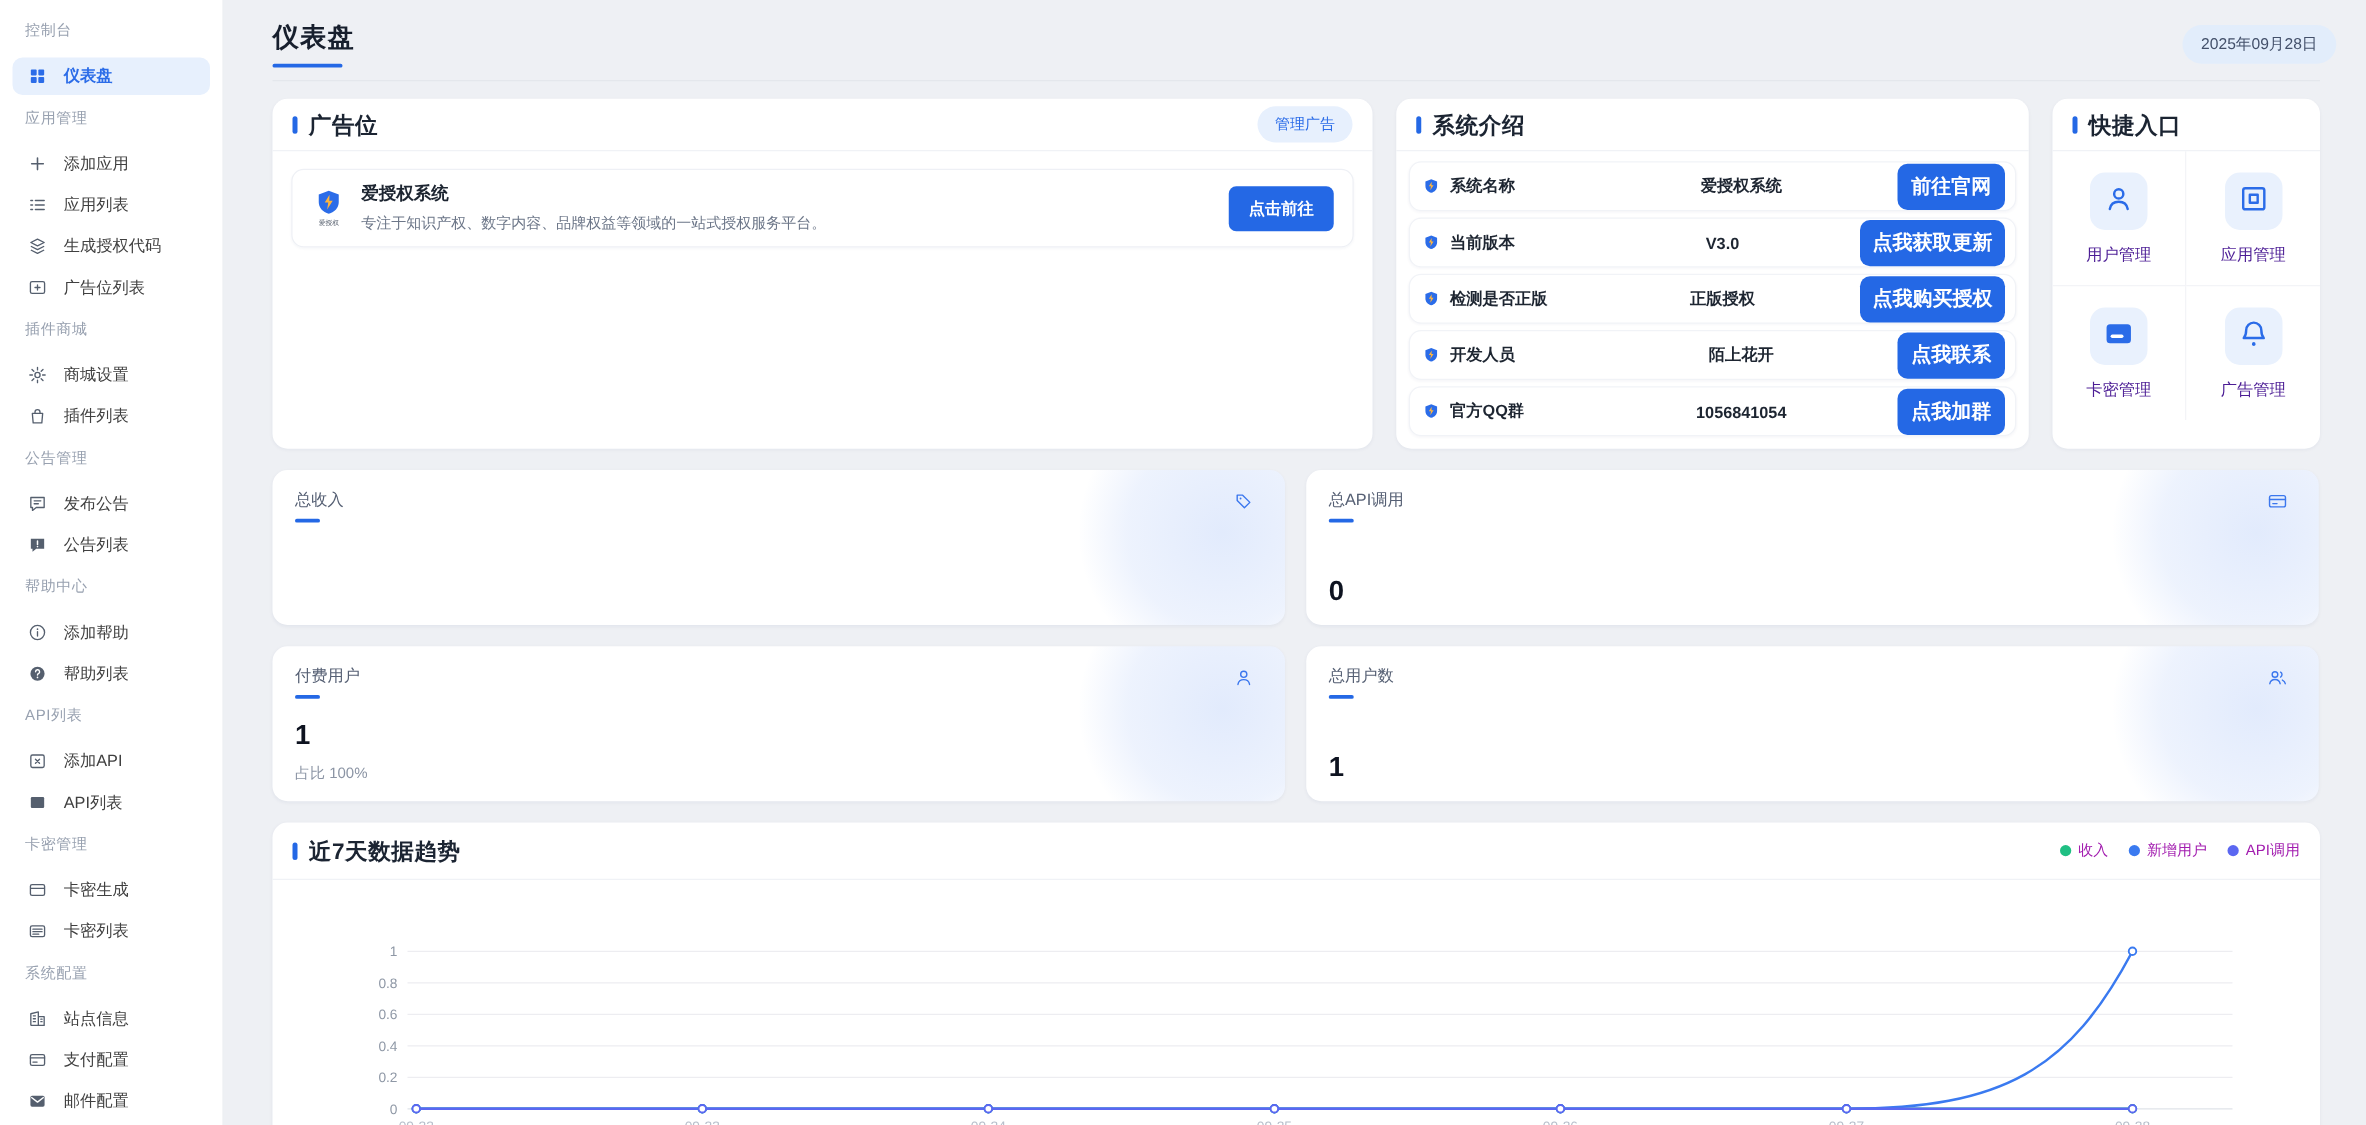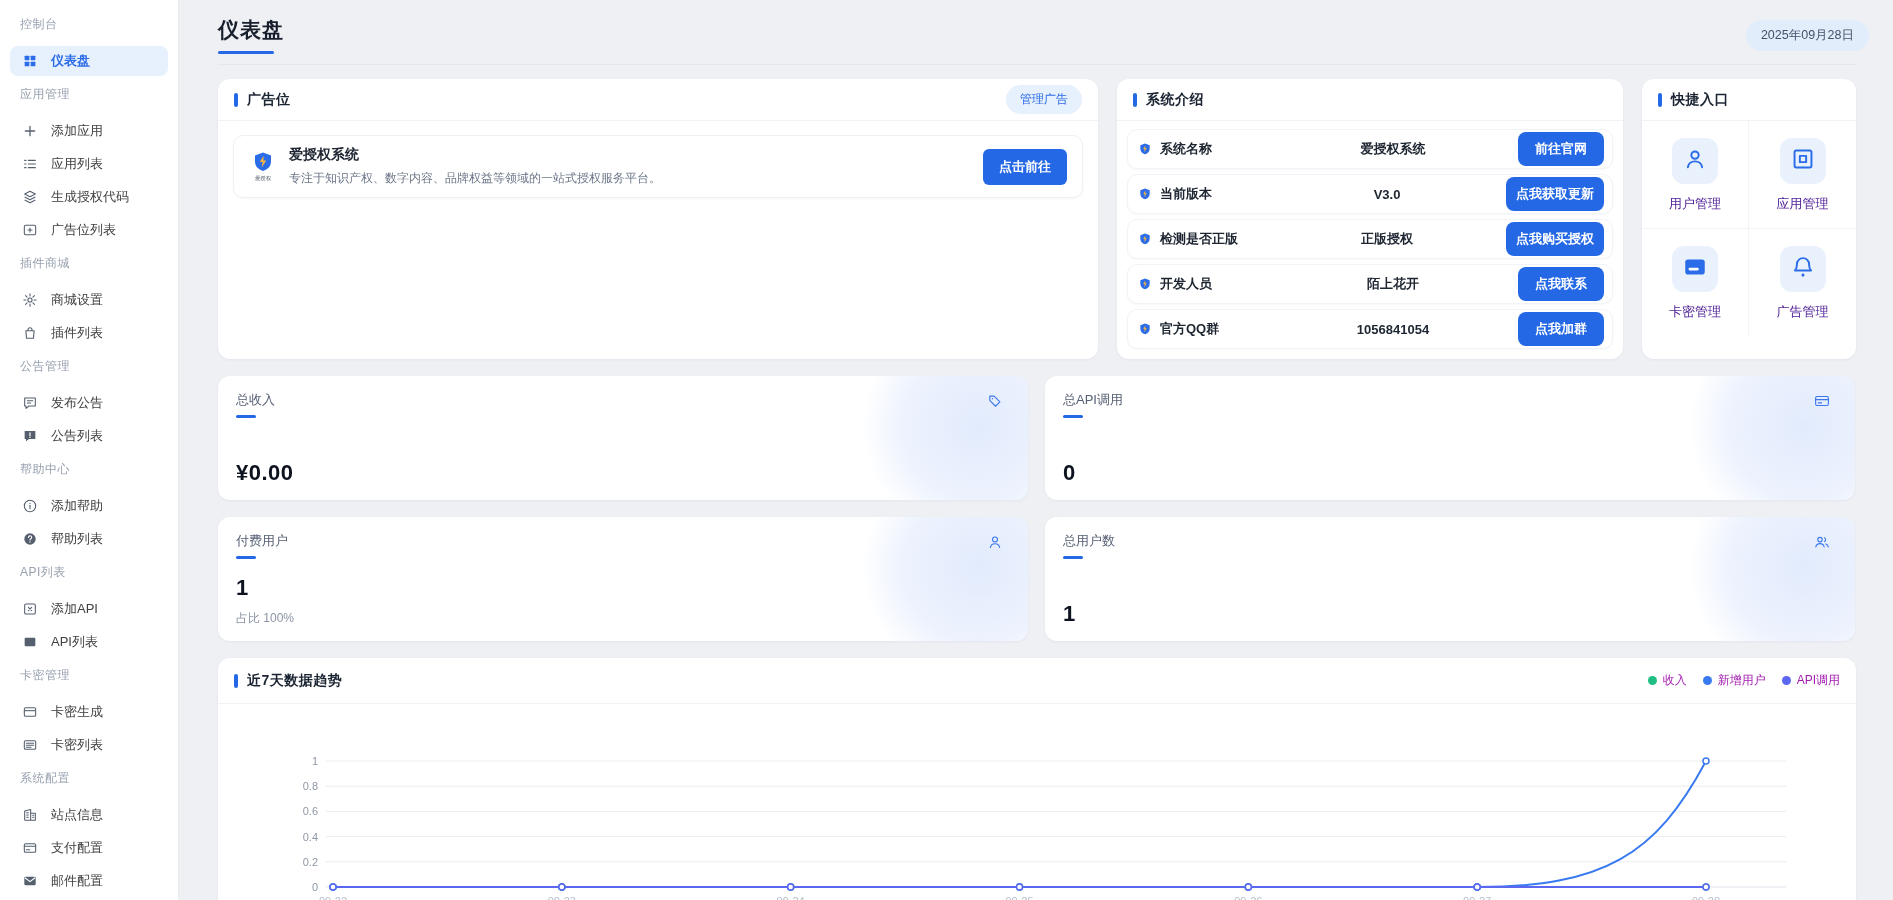--- a/index.html
+++ b/index.html
@@ -32,21 +32,21 @@
     position:absolute; top:20px; right:25px; background:#e2edfb; color:#43506a;
     font-size:12.5px; padding:7px 15px; border-radius:999px;
   }
   
   .card { background:#fff; border-radius:12px; box-shadow:0 1px 3px rgba(25,45,90,.05); position:relative; }
   .card-header {
     display:flex; align-items:center; padding:0 16px; height:42px;
     border-bottom:1px solid #f0f2f6;
   }
   .blue-bar { width:4px; height:14px; background:#2468e5; border-radius:2px; margin-right:9px; flex:none; }
-  .card-title { font-size:14px; font-weight:bold; color:#1b2432; letter-spacing:.5px; }
+  .card-title { font-size:18px; font-weight:bold; color:#1b2432; letter-spacing:.5px; }
   
   .row1 { display:grid; grid-template-columns:880px 506px 214px; gap:19px 19px; margin-top:14px; }
   .row1 .card { height:280px; }
   .pill-btn {
     margin-left:auto; background:#e7f0fd; color:#2b6ce8; font-size:12px;
     padding:6px 14px; border-radius:999px; border:none; cursor:pointer;
   }
   .ad-body { padding:14px 15px; }
   .ad-item {
     border:1px solid #eef0f5; border-radius:10px; box-shadow:0 1px 2px rgba(25,45,90,.04);
@@ -67,21 +67,21 @@
   .sys-row {
     display:flex; align-items:center; border:1px solid #f1f3f7; border-radius:10px;
     padding:4px 8px 4px 10px; margin-bottom:5px; height:40px; background:#fff;
     box-shadow:0 1px 2px rgba(25,45,90,.03);
   }
   .sys-ic { width:14px; height:15px; margin-right:8px; flex:none; }
   .sys-label { font-size:13px; font-weight:bold; color:#1d2531; width:108px; }
   .sys-value { flex:1; text-align:center; font-size:13px; font-weight:bold; color:#1d2531; }
   .sys-btn {
     background:#2468e5; color:#fff; border:none; border-radius:8px; cursor:pointer;
-    font-size:13px; font-weight:bold; padding:8px 10px; min-width:86px; flex:none;
+    font-size:16px; font-weight:bold; padding:8px 10px; min-width:86px; flex:none;
   }
   
   .quick-grid { display:grid; grid-template-columns:1fr 1fr; }
   .quick-cell {
     display:flex; flex-direction:column; align-items:center; justify-content:center;
     padding:17px 6px 15px; cursor:pointer;
   }
   .quick-cell:nth-child(odd) { border-right:1px solid #f3f4f7; }
   .quick-cell:nth-child(-n+2) { border-bottom:1px solid #f3f4f7; }
   .quick-tile {
@@ -445,21 +445,20 @@
 
   <div class="stats-row" id="stats-row-1">
       <section class="card stat-card">
         <div class="stat-deco"></div>
         <span class="stat-icon"><svg viewBox="0 0 24 24">
             <path d="M5 5.5v5.8l7.7 7.7 5.8-5.8-7.7-7.7z"></path>
             <circle cx="8.6" cy="9.1" r="1" fill="currentColor" stroke="none"></circle>
           </svg></span>
         <div class="stat-label">总收入</div>
         <div class="stat-underline"></div>
-        <div class="stat-value">¥0.00</div>
       </section>
       <section class="card stat-card">
         <div class="stat-deco"></div>
         <span class="stat-icon"><svg viewBox="0 0 24 24">
             <rect x="3.5" y="6" width="17" height="12" rx="2"></rect>
             <path d="M3.5 10.2h17M7 14.5h4.5" stroke-linecap="round"></path>
           </svg></span>
         <div class="stat-label">总API调用</div>
         <div class="stat-underline"></div>
         <div class="stat-value">0</div>

